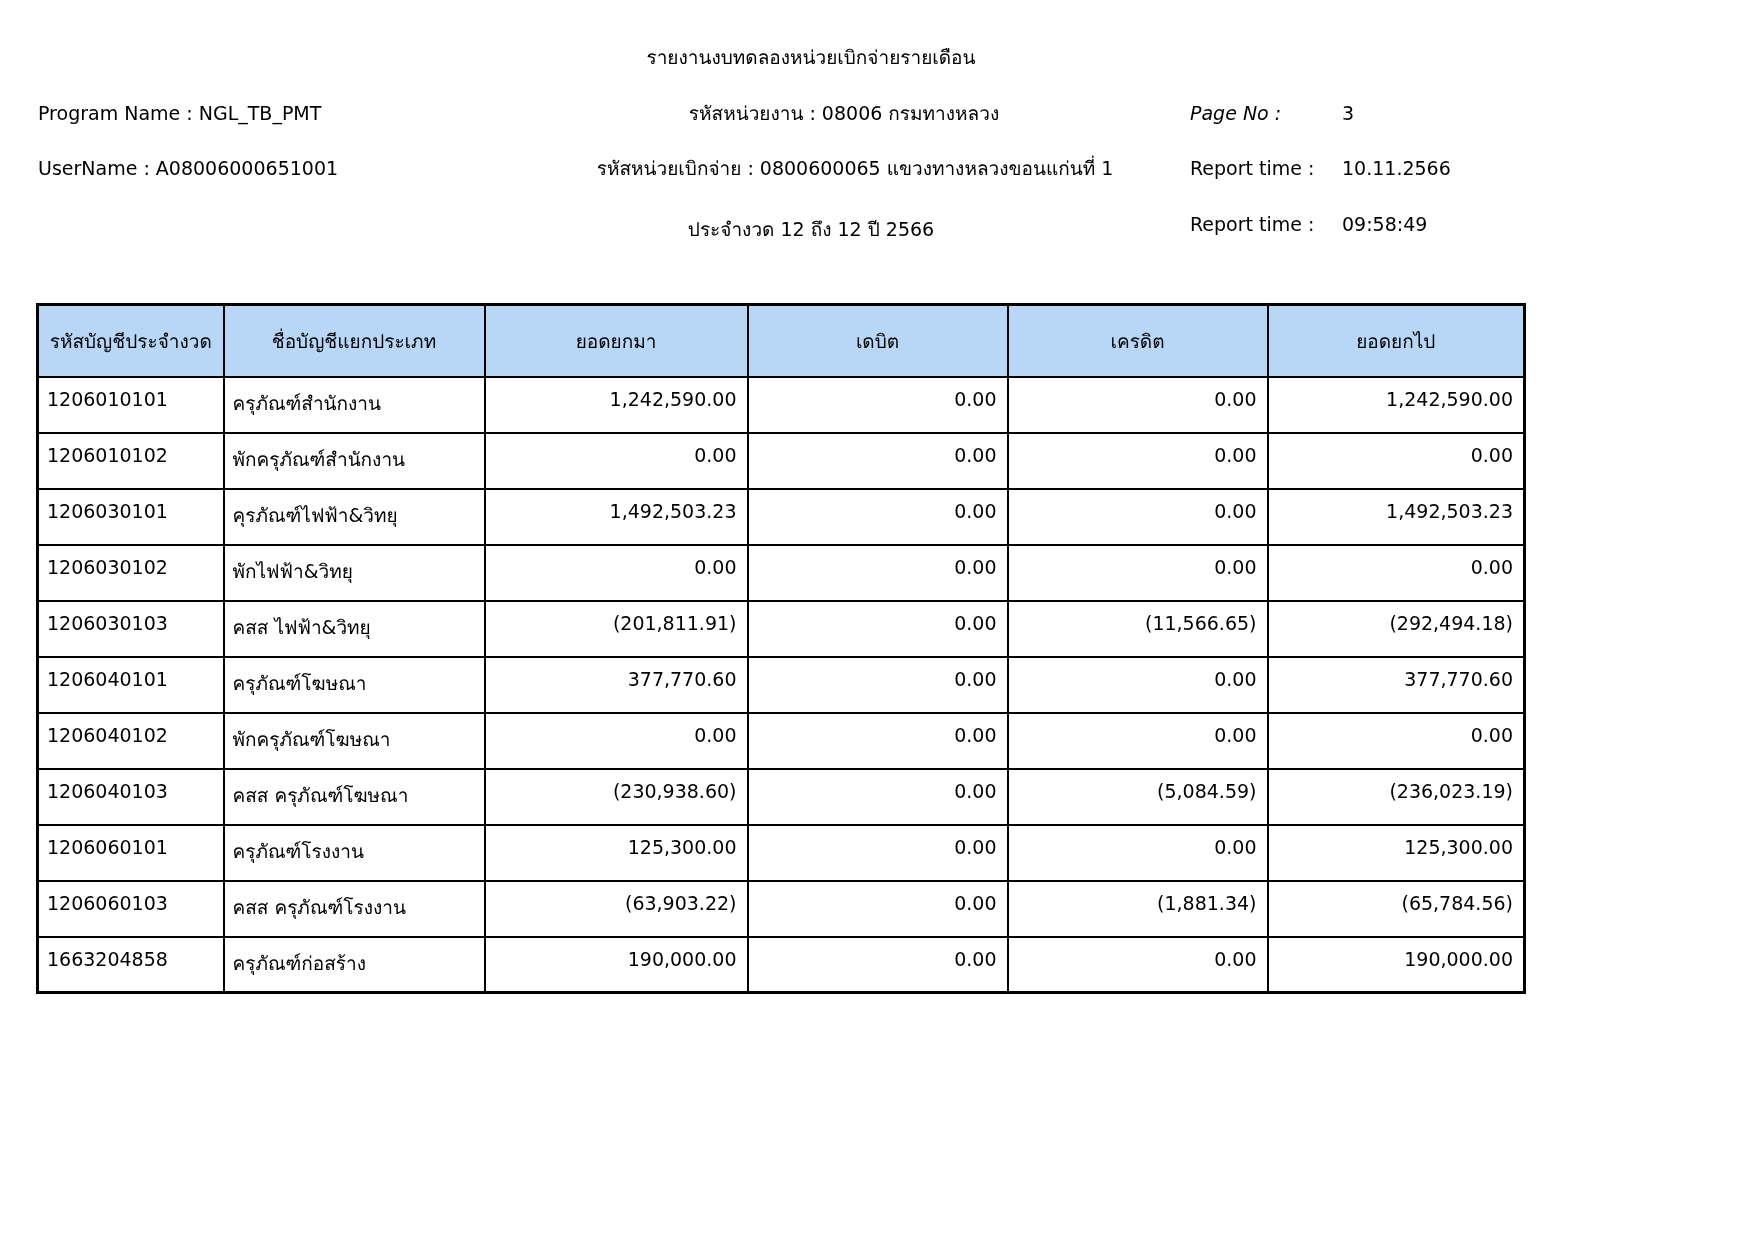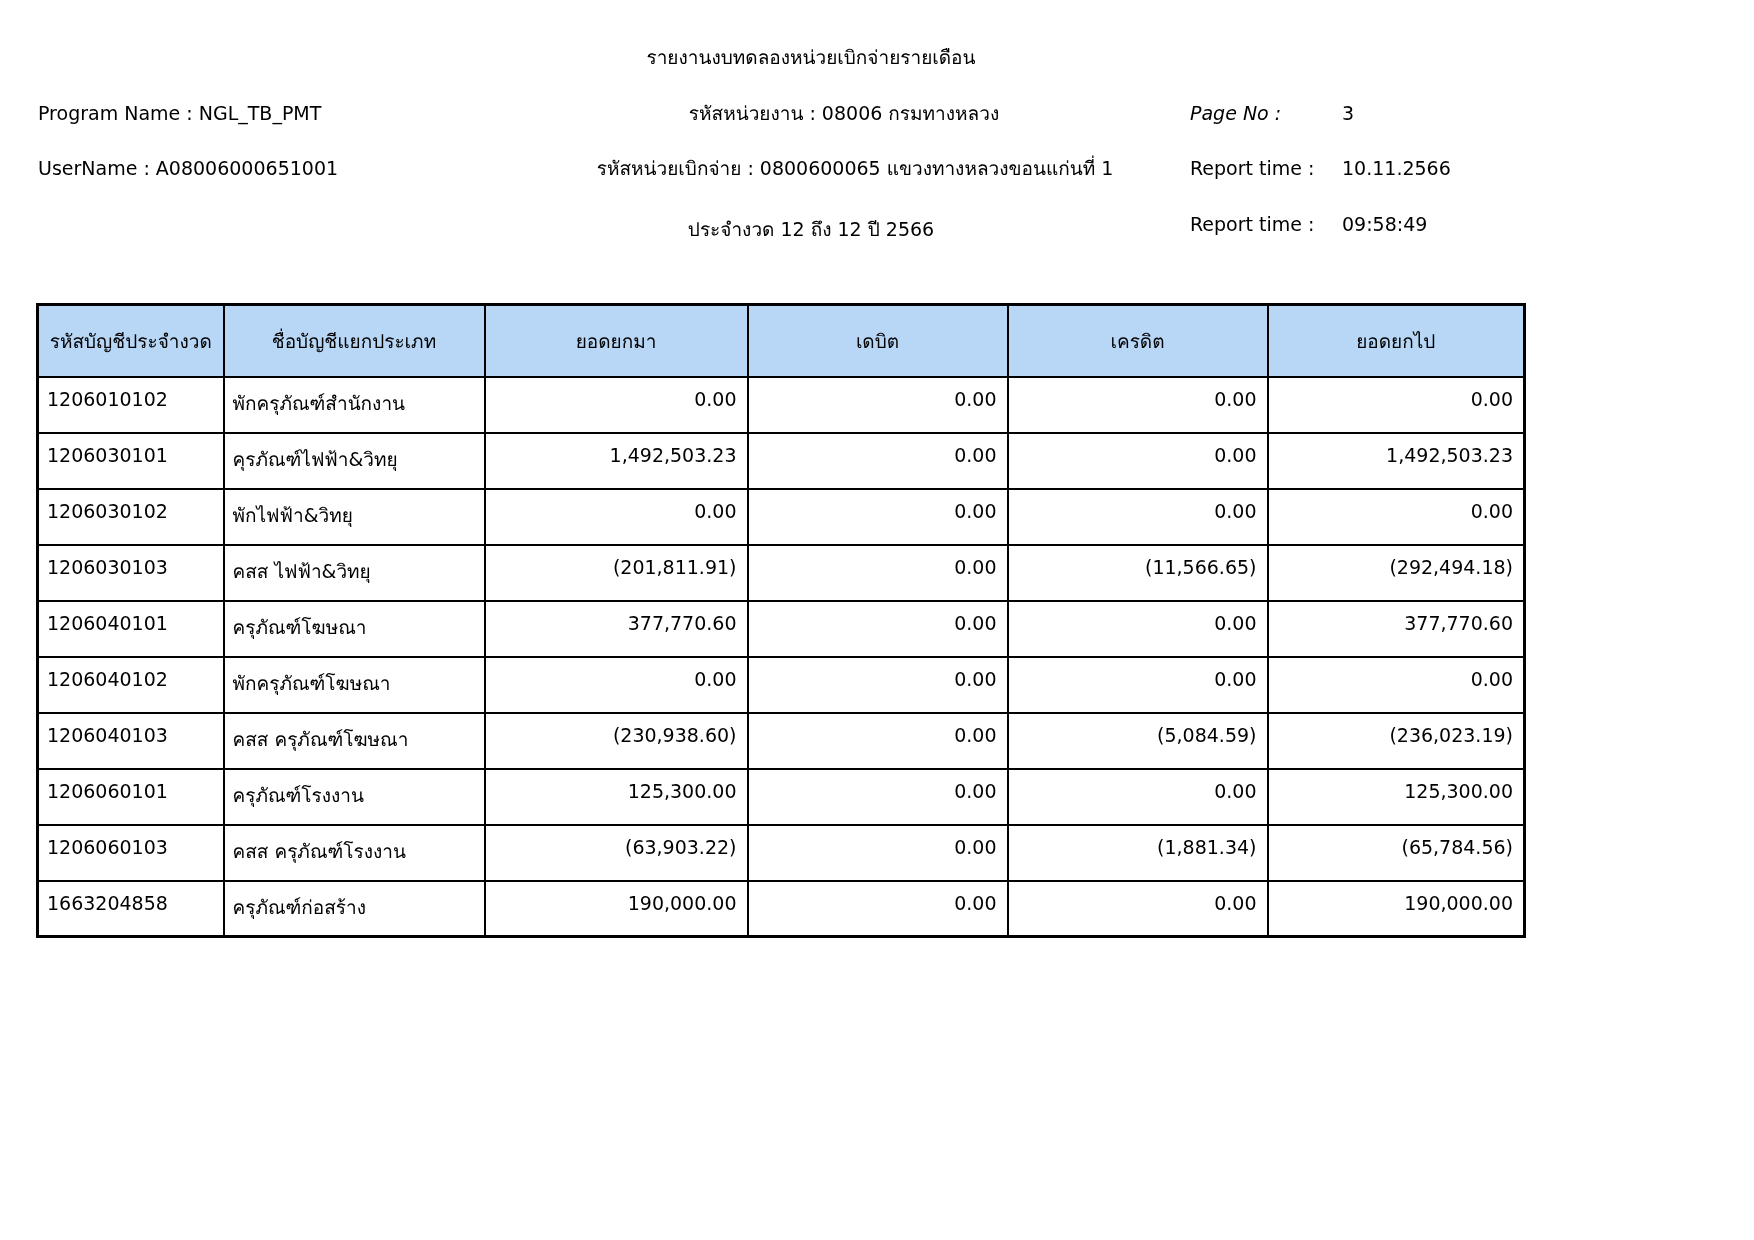--- a/index.html
+++ b/index.html
@@ -98,20 +98,28 @@
         <th>รหัสบัญชีประจำงวด</th>
         <th>ชื่อบัญชีแยกประเภท</th>
         <th>ยอดยกมา</th>
         <th>เดบิต</th>
         <th>เครดิต</th>
         <th>ยอดยกไป</th>
       </tr>
     </thead>
     <tbody>
         <tr>
+          <td class="left">1206010101</td>
+          <td class="left">ครุภัณฑ์สำนักงาน</td>
+          <td class="right">1,242,590.00</td>
+          <td class="right">0.00</td>
+          <td class="right">0.00</td>
+          <td class="right">1,242,590.00</td>
+        </tr>
+        <tr>
           <td class="left">1206010102</td>
           <td class="left">พักครุภัณฑ์สำนักงาน</td>
           <td class="right">0.00</td>
           <td class="right">0.00</td>
           <td class="right">0.00</td>
           <td class="right">0.00</td>
         </tr>
         <tr>
           <td class="left">1206030101</td>
           <td class="left">คุรภัณฑ์ไฟฟ้า&amp;วิทยุ</td>

